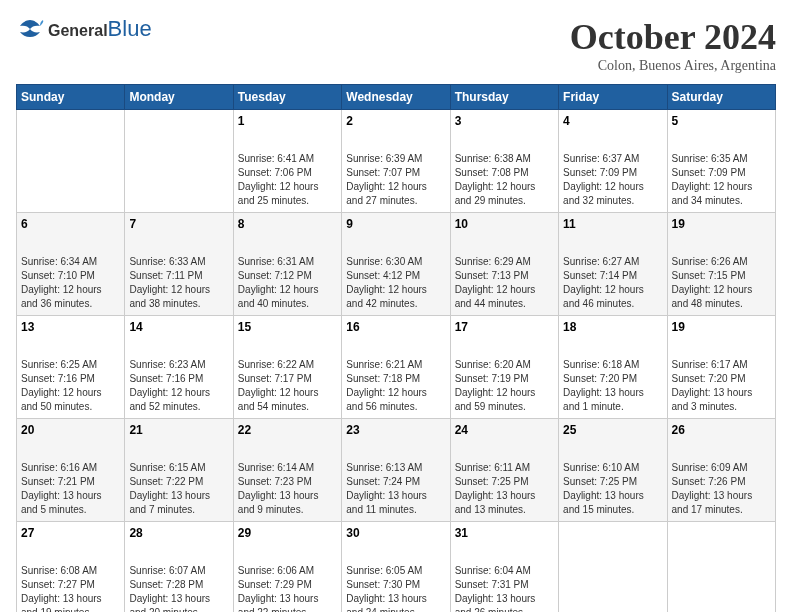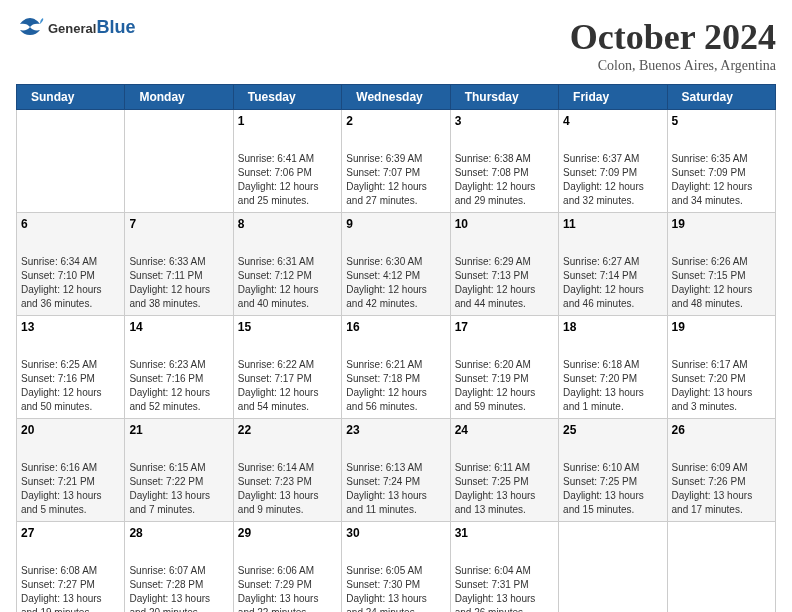--- a/index.html
+++ b/index.html
@@ -15,27 +15,27 @@
       justify-content: space-between;
       align-items: flex-start;
       margin-bottom: 10px;
     }
     .logo {
       display: flex;
       align-items: center;
       gap: 4px;
     }
     .logo-text-general {
-      font-size: 13px;
+      font-size: 16px;
       font-weight: bold;
       color: #333;
     }
     .logo-text-blue {
-      font-size: 18px;
-      font-weight: bold;
+      font-size: 22px;
+      font-weight: normal;
       color: #2060a0;
       margin-top: 36px;
     }
     .logo-bird {
       width: 28px;
       height: 22px;
     }
     .title-area {
       text-align: right;
       font-family: Liberation Serif, serif;
@@ -50,21 +50,21 @@
       color: #555;
     }
     table {
       width: 100%;
       border-collapse: collapse;
       font-size: 11px;
     }
     thead tr th {
       background-color: #2060a0;
       color: #fff;
-      padding: 5px 14px;
+      padding: 5px 4px;
       text-align: left;
       font-size: 12px;
       border: 1px solid #1a4a80;
     }
     td {
       border: 1px solid #ccc;
       vertical-align: top;
       padding: 4px;
       width: 107px;
       min-height: 70px;

